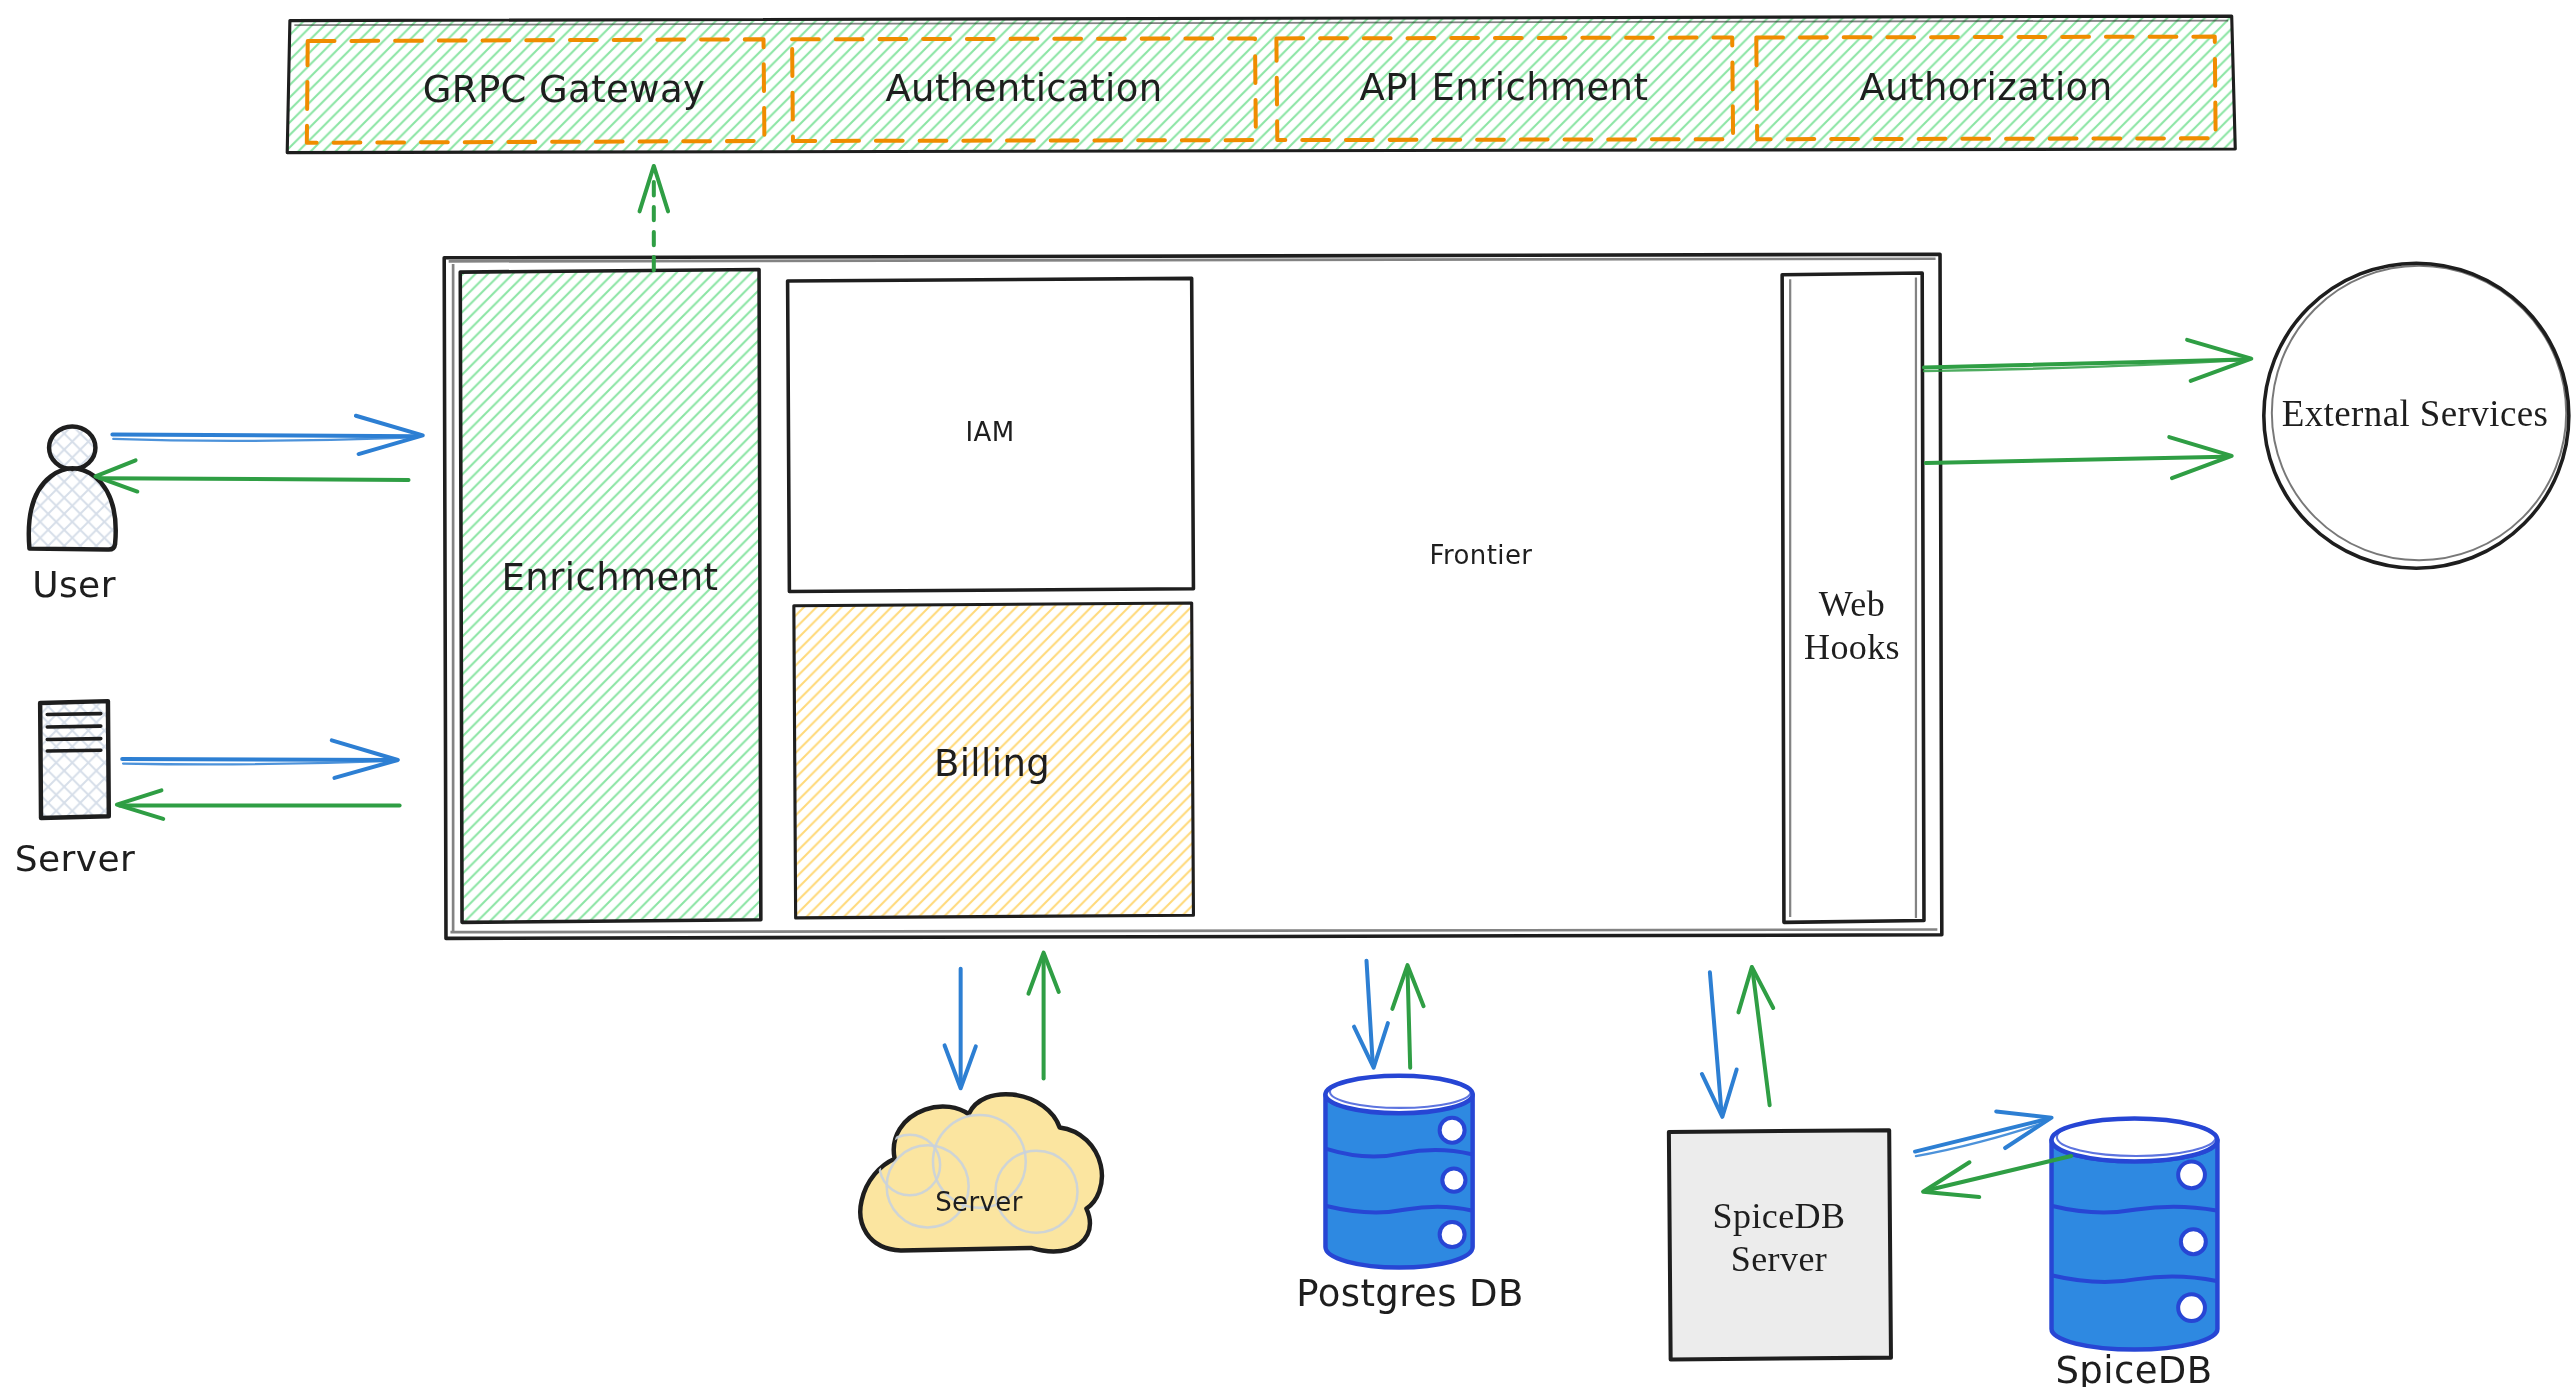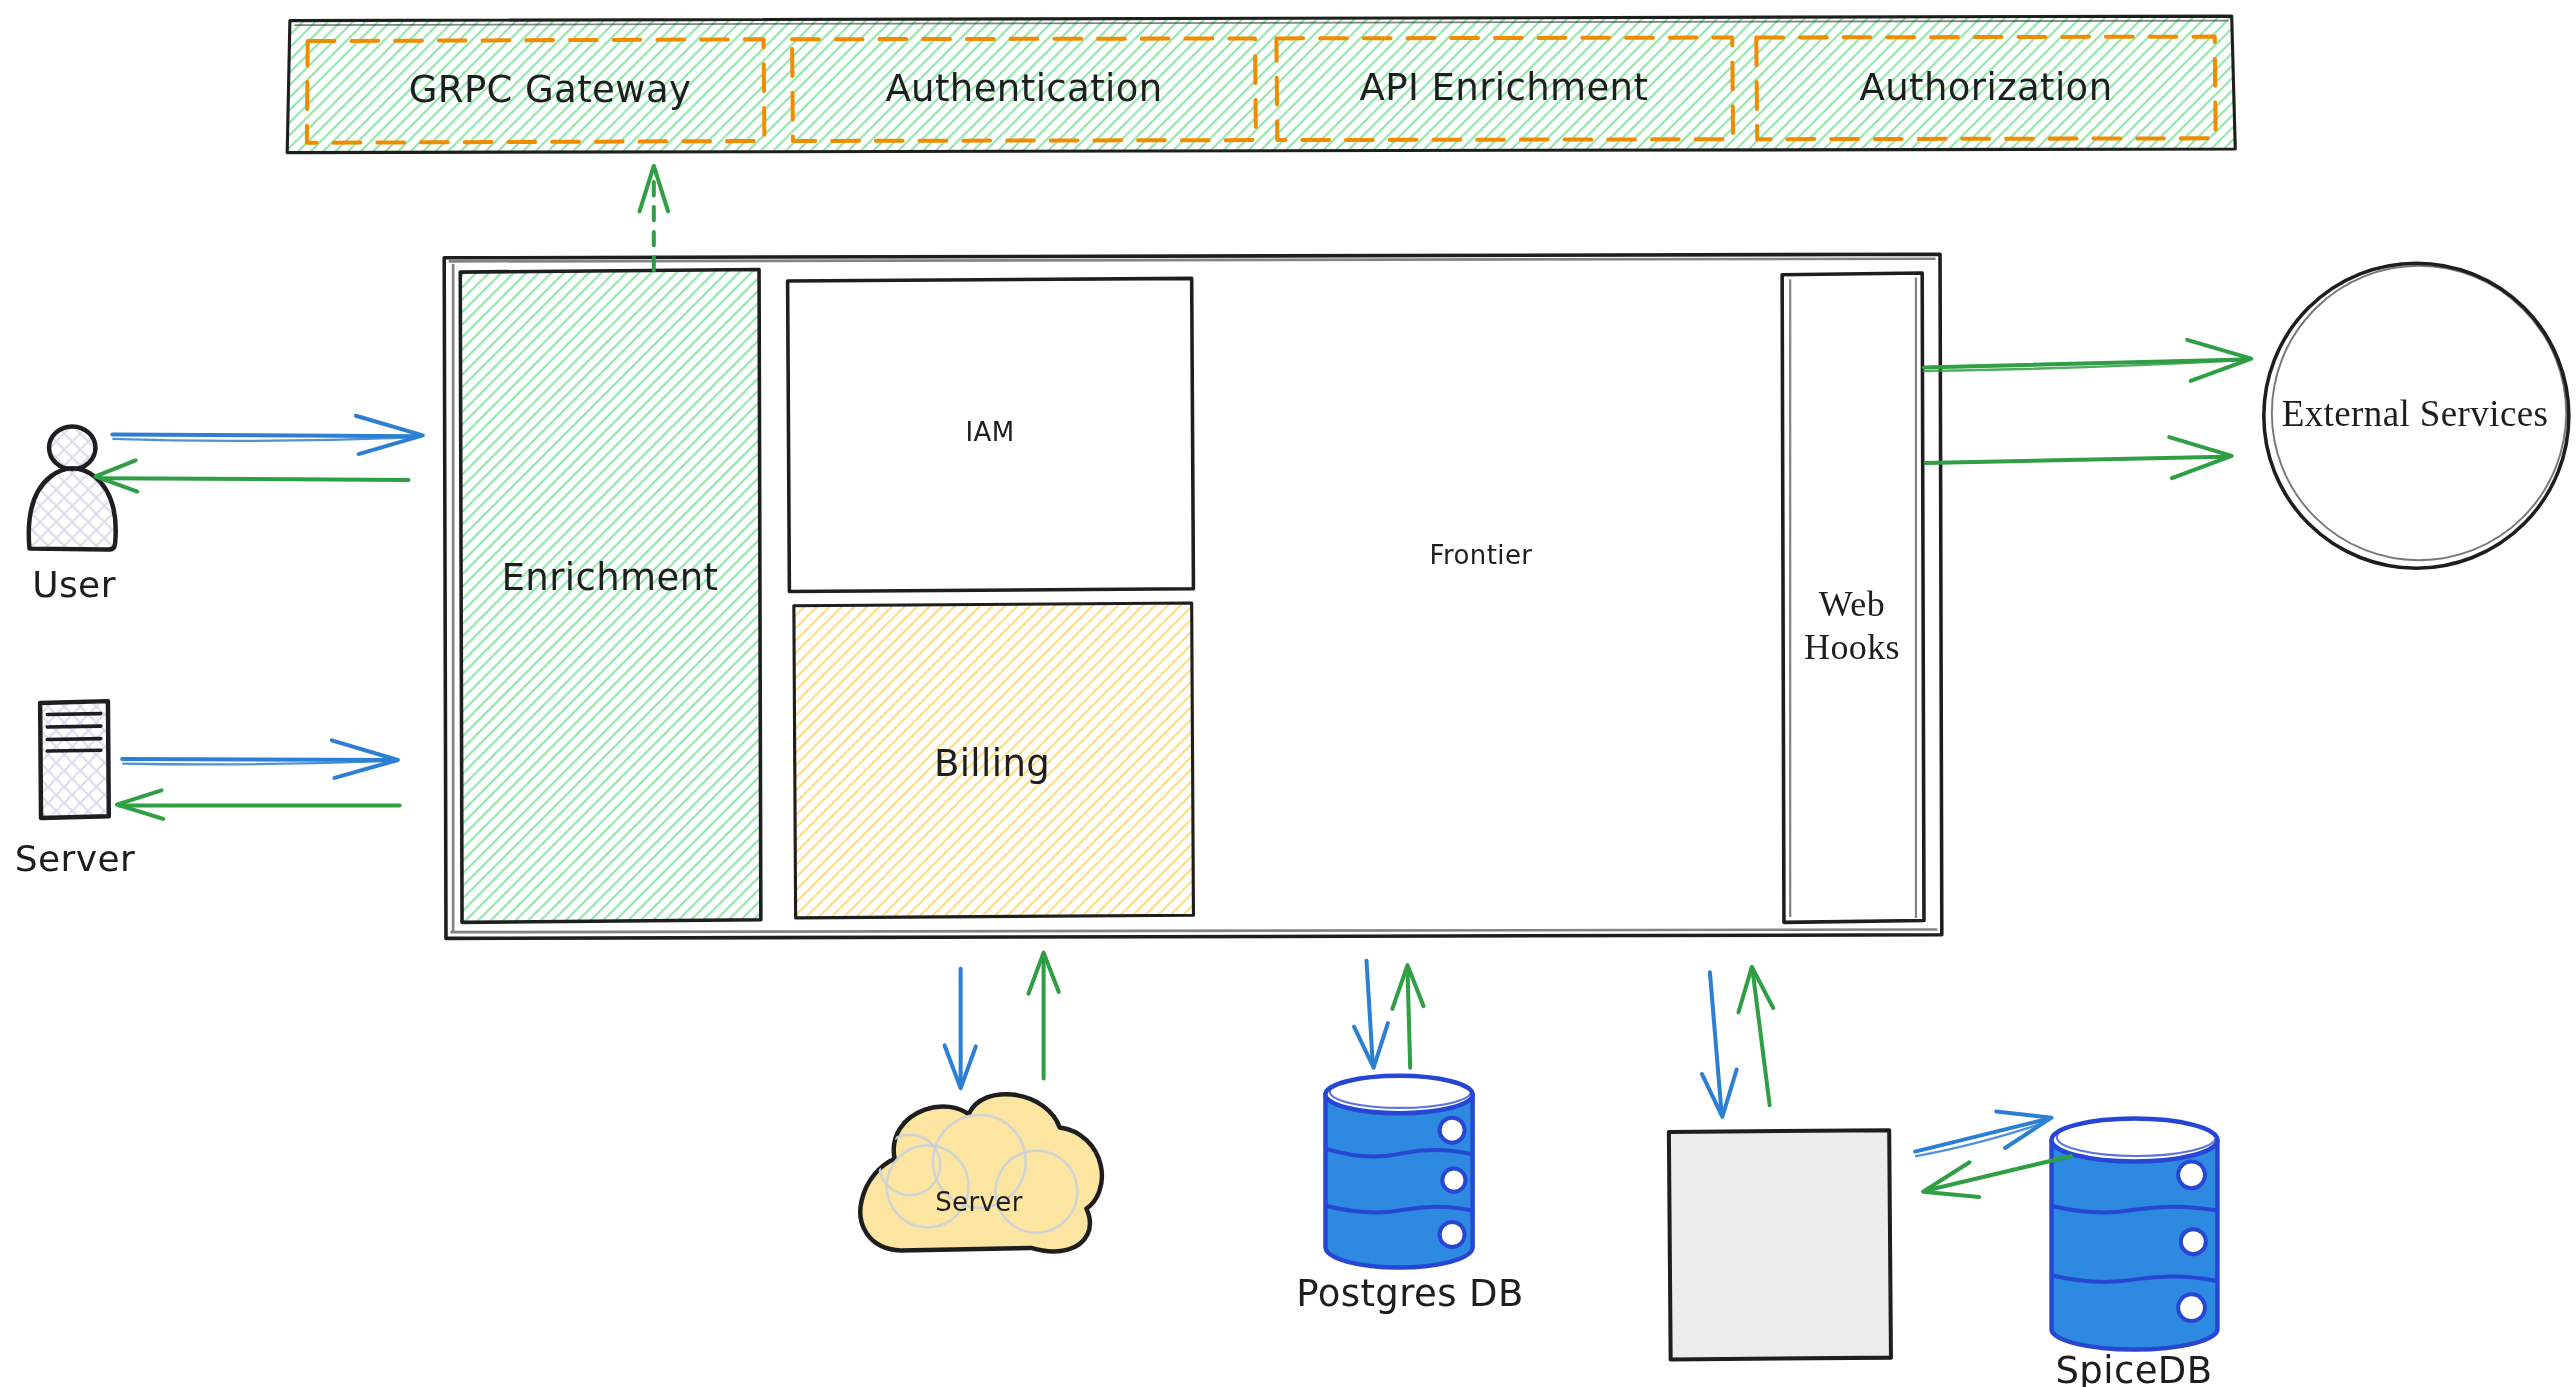--- a/index.html
+++ b/index.html
@@ -259,33 +259,34 @@
         <path class="arrow-blue thin" d="M 2148,1296 C 2190,1289 2250,1273 2290,1259"></path>
         <path class="arrow-blue" d="M 2238,1246 L 2300,1253 L 2248,1287"></path>
       </g>
       <g>
         <path class="arrow-green" d="M 2322,1296 L 2162,1334"></path>
         <path class="arrow-green" d="M 2208,1303 L 2156,1336 L 2219,1342"></path>
       </g>
     </g>
   </svg>
 
-  <div class="lbl fs42" style="left:550px; top:90px;">GRPC Gateway</div>
+  <div class="lbl fs42" style="left:564px; top:90px;">GRPC Gateway</div>
   <div class="lbl fs42" style="left:1024px; top:89px;">Authentication</div>
   <div class="lbl fs42" style="left:1504px; top:88px;">API Enrichment</div>
   <div class="lbl fs42" style="left:1986px; top:88px;">Authorization</div>
 
   <div class="lbl fs42" style="left:610px; top:578px;">Enrichment</div>
   <div class="lbl fs44" style="left:990px; top:433px;">IAM</div>
   <div class="lbl fs42" style="left:992px; top:764px;">Billing</div>
   <div class="lbl fs44" style="left:1481px; top:556px;">Frontier</div>
   <div class="lbl fs40 wrap" style="left:1852px; top:578px; width:134px;margin-top:48px;">Web Hooks</div>
 
   <div class="lbl fs42 wrap" style="left:2415px; top:414px; width:268px;">External Services</div>
 
   <div class="lbl fs40" style="left:74px; top:585px;">User</div>
   <div class="lbl fs40" style="left:75px; top:859px;">Server</div>
 
   <div class="lbl fs44" style="left:979px; top:1203px;">Server</div>
   <div class="lbl fs42" style="left:1410px; top:1294px;">Postgres DB</div>
+  <div class="lbl fs40 wrap" style="left:1779px; top:1238px; width:205px;">SpiceDB Server</div>
   <div class="lbl fs42" style="left:2134px; top:1371px;">SpiceDB</div>
 </div>
 
 
 </body></html>

